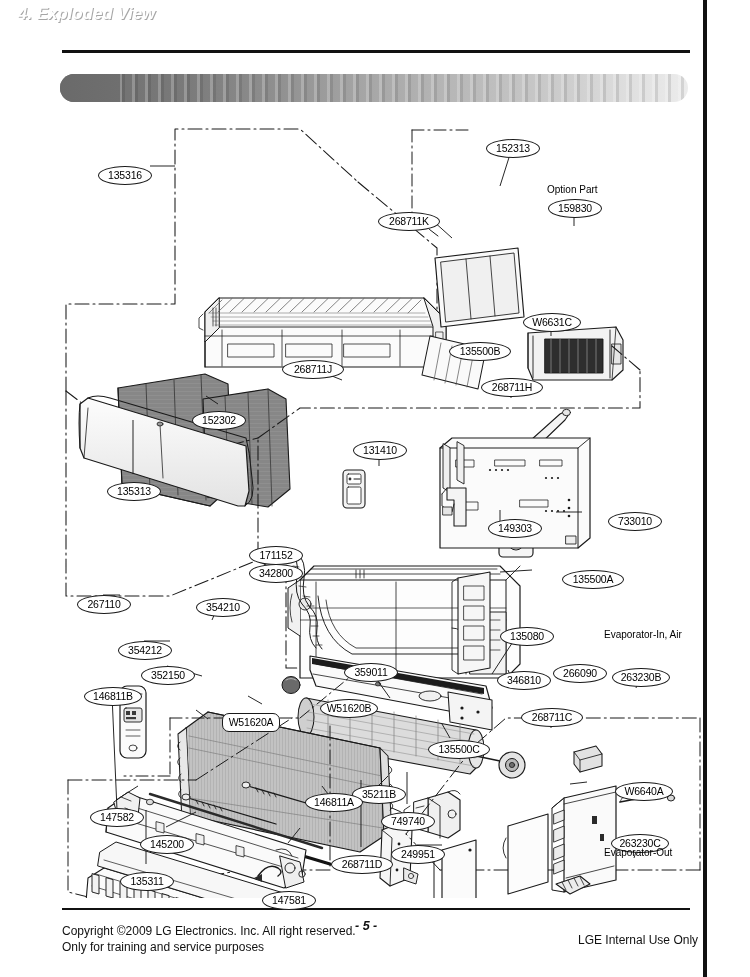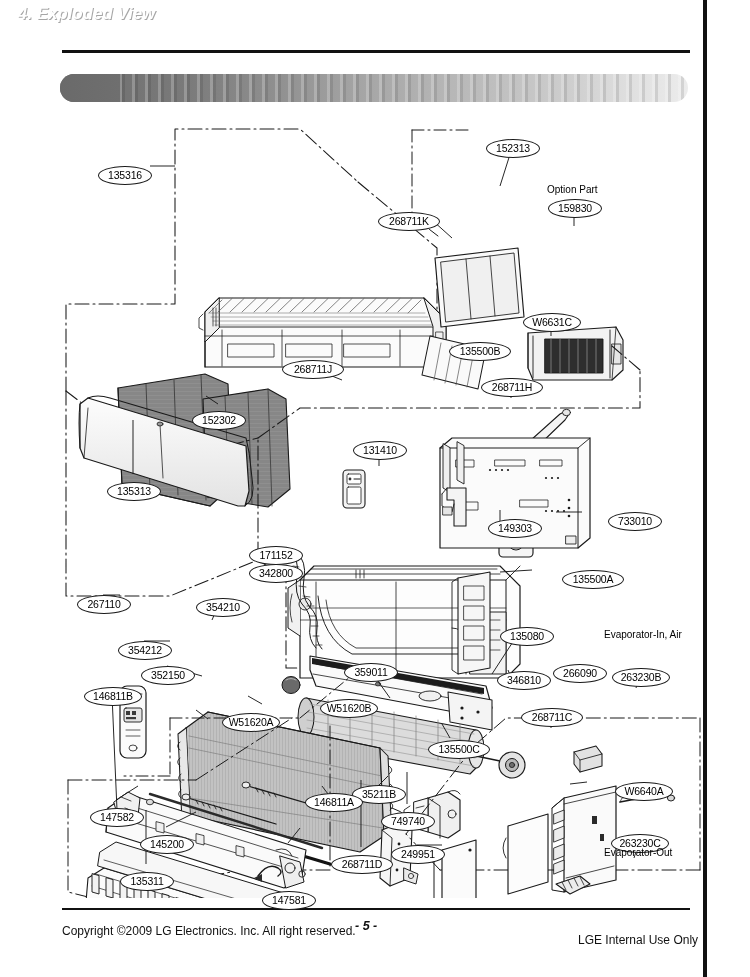--- a/index.html
+++ b/index.html
@@ -695,21 +695,21 @@
     <div class="callout c-w52" style="left:196px;top:598px;">354210</div>
     <div class="callout c-w52" style="left:118px;top:641px;">354212</div>
     <div class="callout c-w52" style="left:141px;top:666px;">352150</div>
     <div class="callout c-w52" style="left:344px;top:663px;">359011</div>
     <div class="callout c-w52" style="left:500px;top:627px;">135080</div>
     <div class="callout c-w52" style="left:497px;top:671px;">346810</div>
     <div class="callout c-w52" style="left:553px;top:664px;">266090</div>
     <div class="callout c-w56" style="left:612px;top:668px;">263230B</div>
     <div class="callout c-w56" style="left:84px;top:687px;">146811B</div>
     <div class="callout c-w56" style="left:276px;top:699px;margin-left:44px;">W51620B</div>
-    <div class="callout c-w56" style="left:222px;top:713px;">W51620A</div>
+    <div class="callout c-w56" style="left:222px;top:713px;border-radius:7px;">W51620A</div>
     <div class="callout c-w60" style="left:521px;top:708px;">268711C</div>
     <div class="callout c-w60" style="left:428px;top:740px;">135500C</div>
     <div class="callout c-w52" style="left:352px;top:785px;">35211B</div>
     <div class="callout c-w56" style="left:305px;top:793px;">146811A</div>
     <div class="callout c-w52" style="left:90px;top:808px;">147582</div>
     <div class="callout c-w56" style="left:615px;top:782px;">W6640A</div>
     <div class="callout c-w52" style="left:381px;top:812px;">749740</div>
     <div class="callout c-w52" style="left:140px;top:835px;">145200</div>
     <div class="callout c-w56" style="left:611px;top:834px;">263230C</div>
     <div class="callout c-w60" style="left:331px;top:855px;">268711D</div>
@@ -718,17 +718,18 @@
     <div class="callout c-w52" style="left:120px;top:872px;">135311</div>
   </div>
 
   <div class="plaintext" style="left:547px;top:184px;">Option Part</div>
   <div class="plaintext" style="left:604px;top:629px;">Evaporator-In, Air</div>
   <div class="plaintext" style="left:604px;top:847px;">Evaporator-Out</div>
 
   <div class="hrule-bot"></div>
   <div class="foot foot-left">
     <div>Copyright ©2009 LG Electronics. Inc. All right reserved.</div>
+    <div>Only for training and service purposes</div>
   </div>
   <div class="foot foot-page">- 5 -</div>
   <div class="foot foot-right">LGE Internal Use Only</div>
 
 </div>
 
 </body></html>

